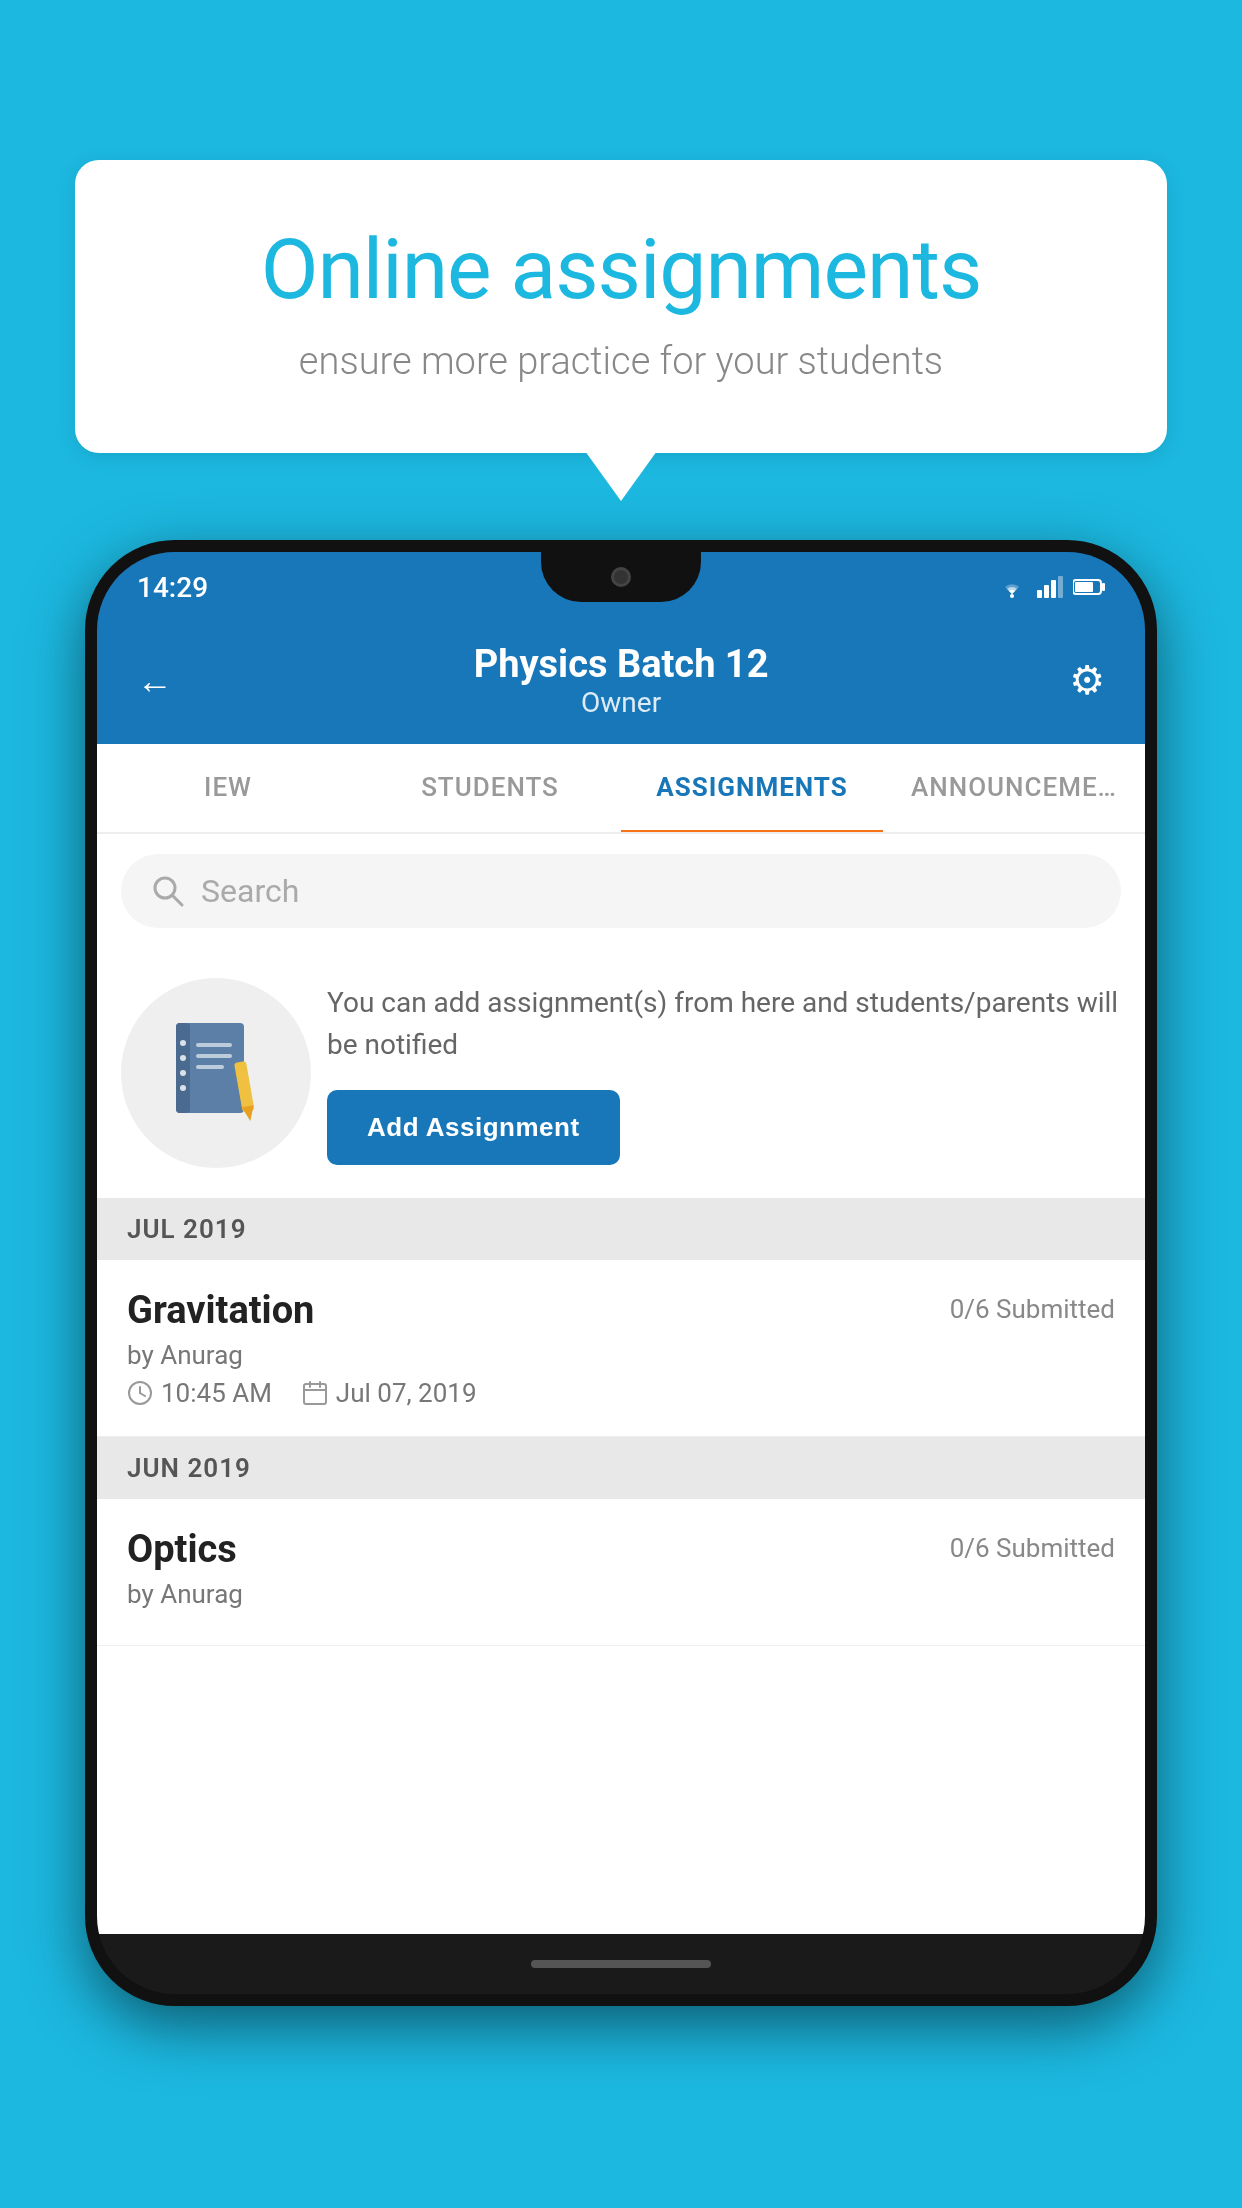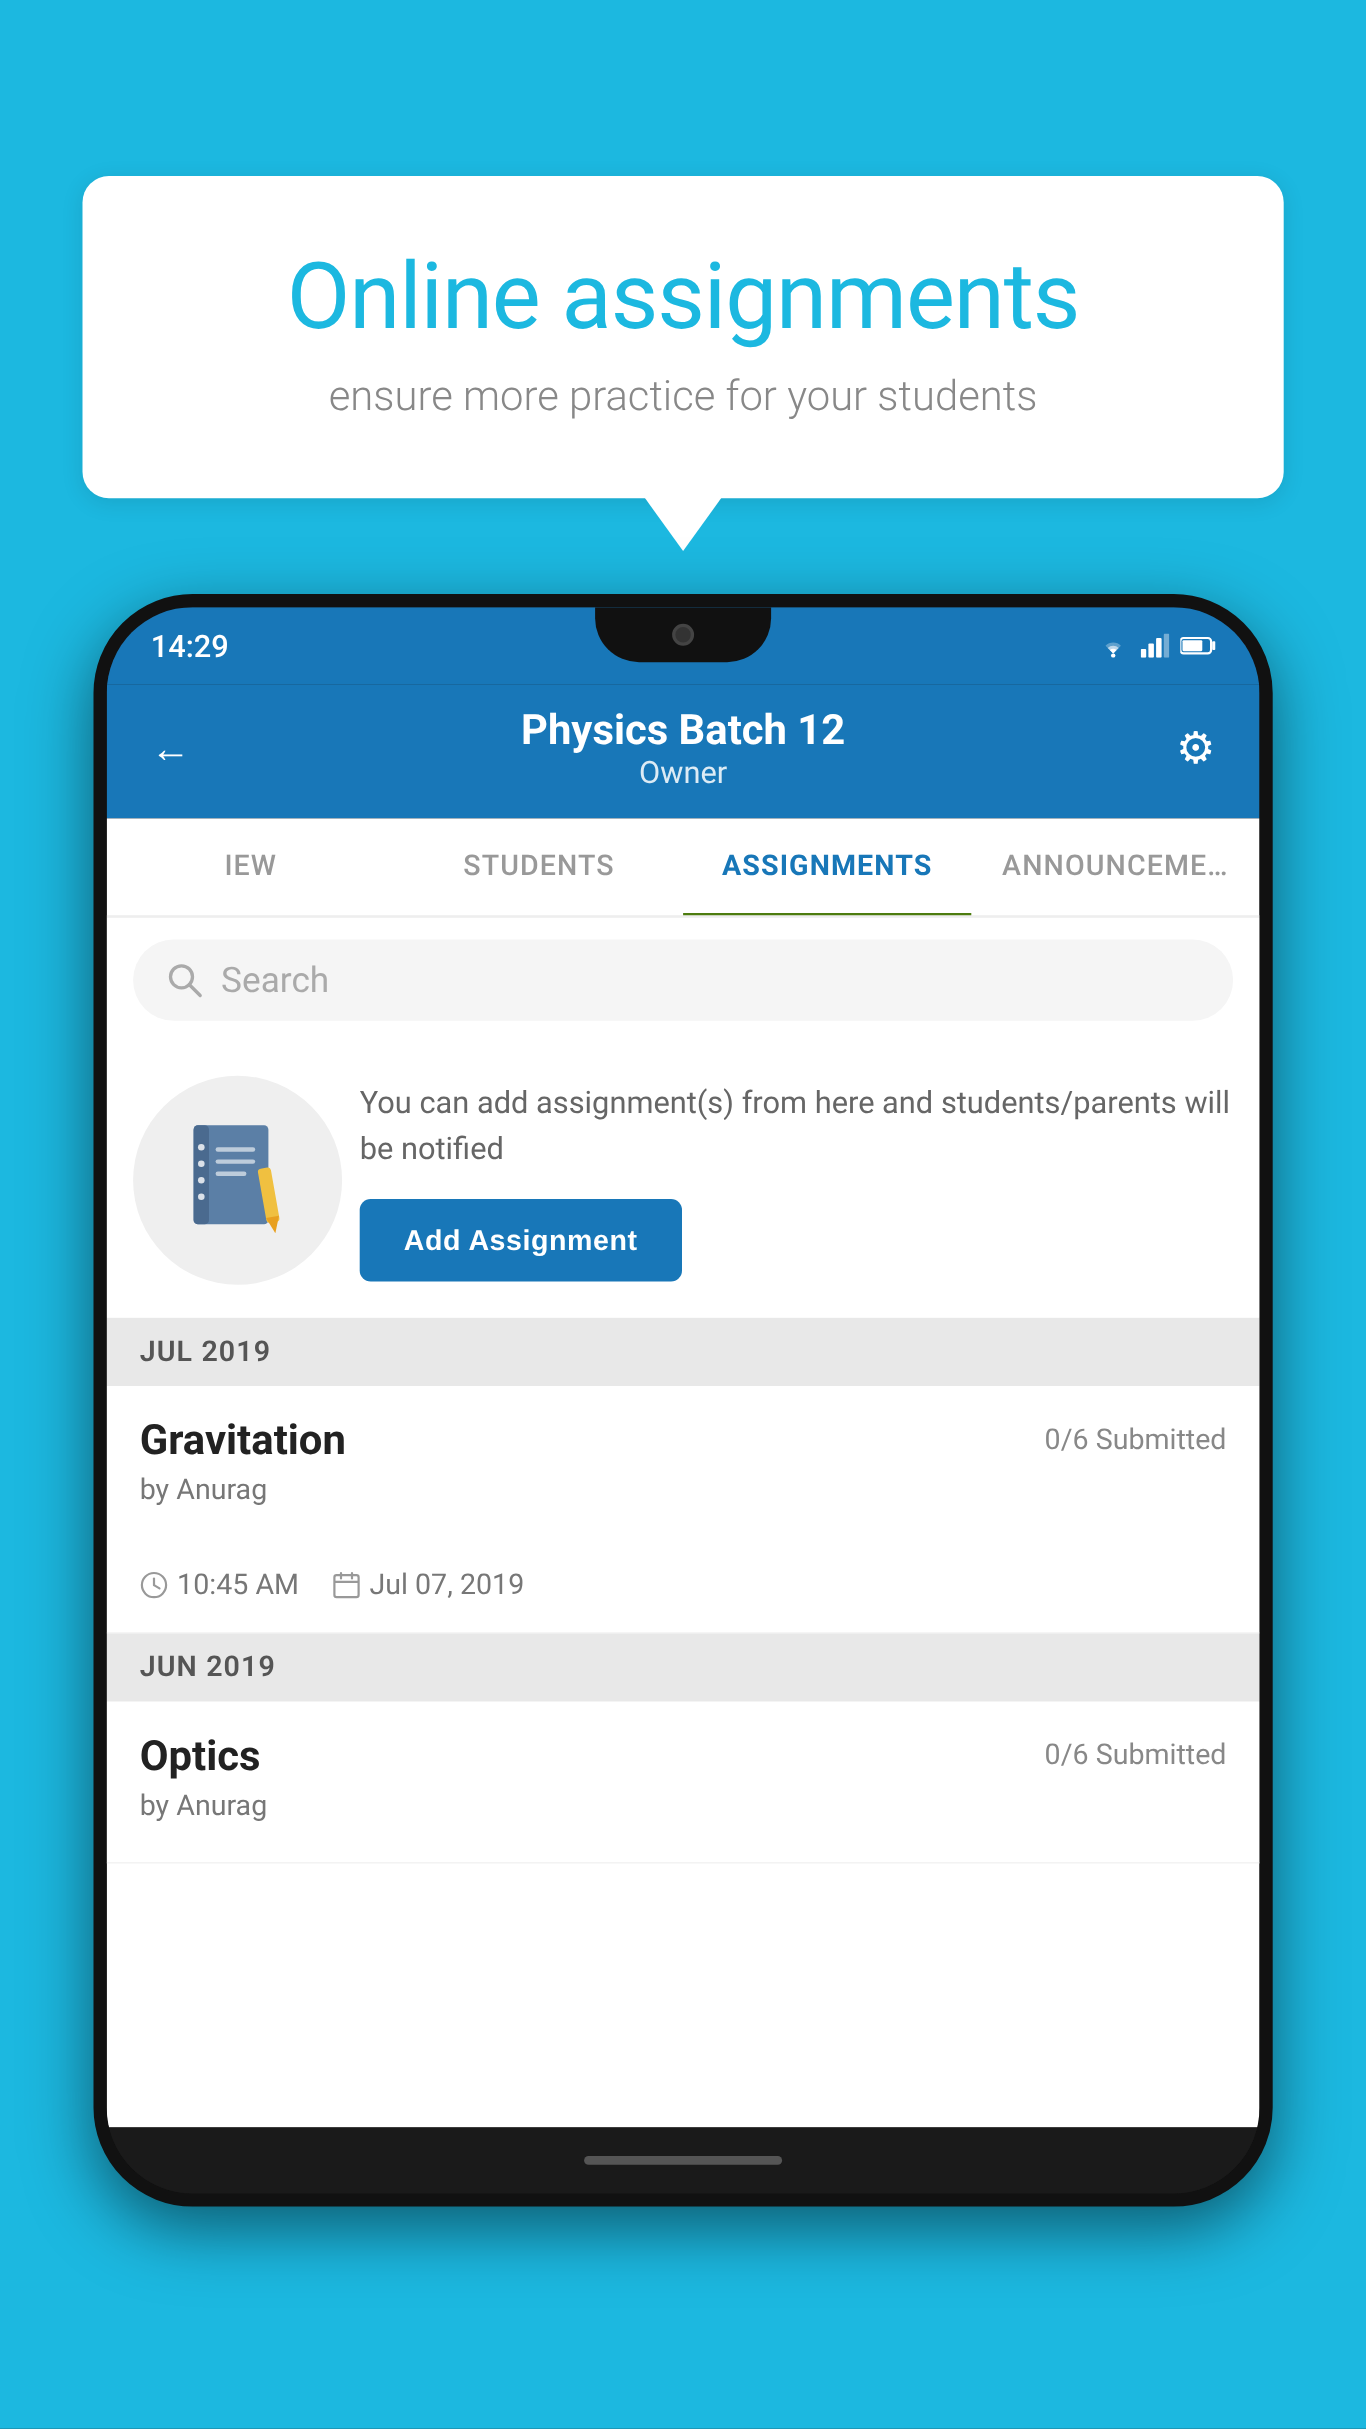--- a/index.html
+++ b/index.html
@@ -174,21 +174,21 @@
       font-weight: 500;
       letter-spacing: 1px;
       text-transform: uppercase;
       white-space: nowrap;
       overflow: hidden;
       text-overflow: ellipsis;
     }
 
     .tab.active {
       color: #1877b8;
-      border-bottom: 4px solid #4d7c0f;
+      border-bottom: 4px solid #f97316;
       font-weight: 700;
       margin-bottom: -2px;
     }
 
     
     .phone-content {
       background: white;
       min-height: 1100px;
     }
 
@@ -306,21 +306,20 @@
       align-items: center;
       gap: 30px;
     }
 
     .meta-item {
       display: flex;
       align-items: center;
       gap: 8px;
       color: #777;
       font-size: 26px;
-      margin-top: 48px;
     }
 
     
     .phone-side-left {
       position: absolute;
       left: -22px;
       top: 200px;
     }
 
     .side-btn {

